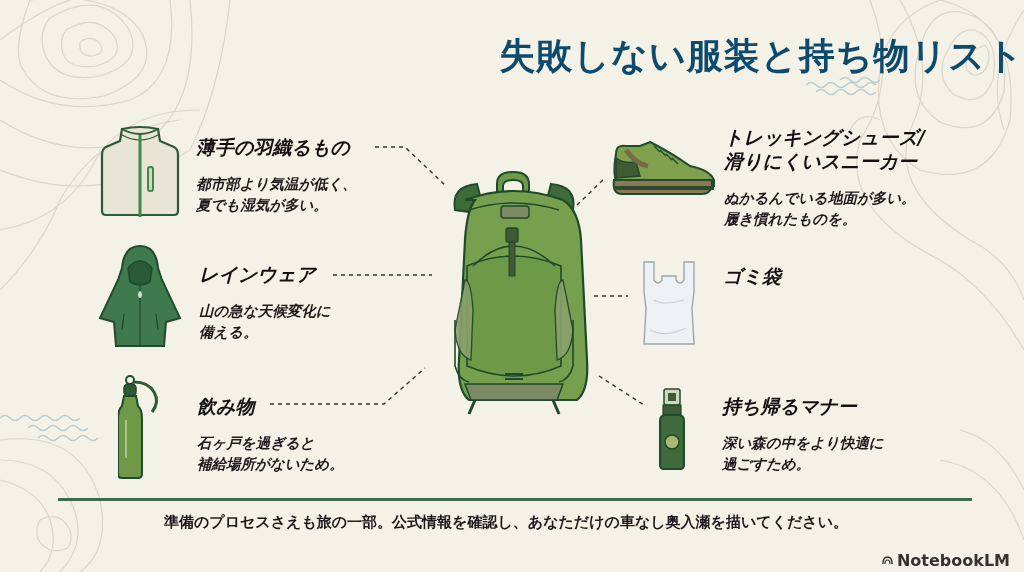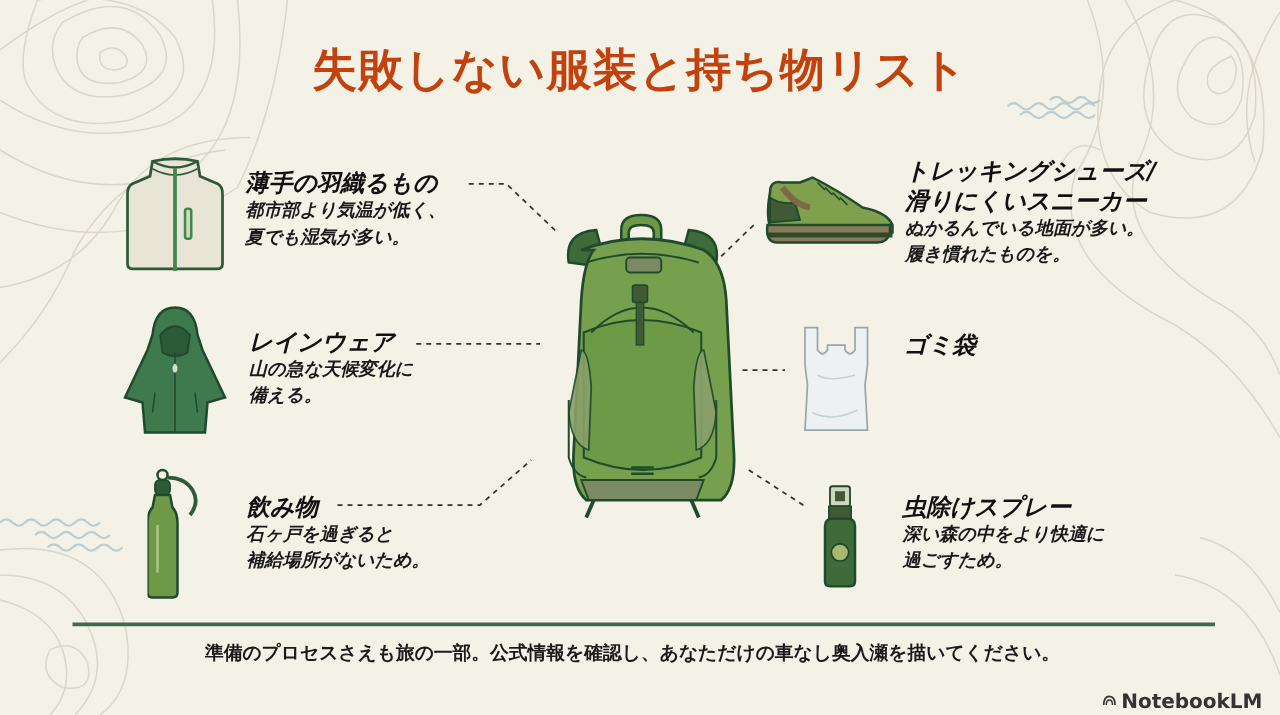--- a/index.html
+++ b/index.html
@@ -7,25 +7,25 @@
     width: 1024px; height: 572px; overflow: hidden;
     background: #f4f1e6;
     font-family: "DejaVu Sans", "Liberation Sans", sans-serif;
     position: relative;
     color: #1a1a1a;
   }
   .bg-svg { position: absolute; left: 0; top: 0; width: 1024px; height: 572px; z-index: 0; }
   .layer { position: absolute; z-index: 2; font-style: italic; }
   .title {
     position: absolute; left: 0; width: 1024px; top: 32px;
-    text-align: center; font-size: 36px; font-weight: bold;
-    color: #c2410c; letter-spacing: 1px; z-index: 2;
+    text-align: right; font-size: 36px; font-weight: bold;
+    color: #0c4a6e; letter-spacing: 1px; z-index: 2;
   }
   .item-title { font-size: 19px; font-weight: bold; color: #111; line-height: 24px; white-space: nowrap; }
-  .item-desc { font-size: 14.5px; font-weight: bold; color: #1a1a1a; line-height: 21px; margin-top: 0; white-space: pre-line; }
+  .item-desc { font-size: 14.5px; font-weight: bold; color: #1a1a1a; line-height: 21px; margin-top: 15px; white-space: pre-line; }
   .icon { position: absolute; z-index: 2; }
   .divider {
     position: absolute; left: 58px; top: 498px; width: 914px; height: 3px;
     background: #3f6b4b; z-index: 2;
   }
   .footer {
     position: absolute; left: 0; width: 1012px; top: 513px;
     text-align: center; font-size: 15px; font-weight: bold; color: #1a1a1a; z-index: 2;
   }
   .brand {
@@ -182,21 +182,21 @@
   <div class="item-title">滑りにくいスニーカー</div>
   <div class="item-desc">ぬかるんでいる地面が多い。
 履き慣れたものを。</div>
 </div>
 
 <div class="layer" style="left:723px;top:264px">
   <div class="item-title">ゴミ袋</div>
 </div>
 
 <div class="layer" style="left:722px;top:394px">
-  <div class="item-title">虫除けスプレー</div>
+  <div class="item-title">持ち帰るマナー</div>
   <div class="item-desc">深い森の中をより快適に
 過ごすため。</div>
 </div>
 
 <div class="divider"></div>
 <div class="footer">準備のプロセスさえも旅の一部。公式情報を確認し、あなただけの車なし奥入瀬を描いてください。</div>
 
 <div class="brand">
   <svg width="11" height="9" viewBox="0 0 11 9">
     <path d="M1 8 q0 -7 4.5 -7 q4.5 0 4.5 7" fill="none" stroke="#333" stroke-width="1.4"></path>

